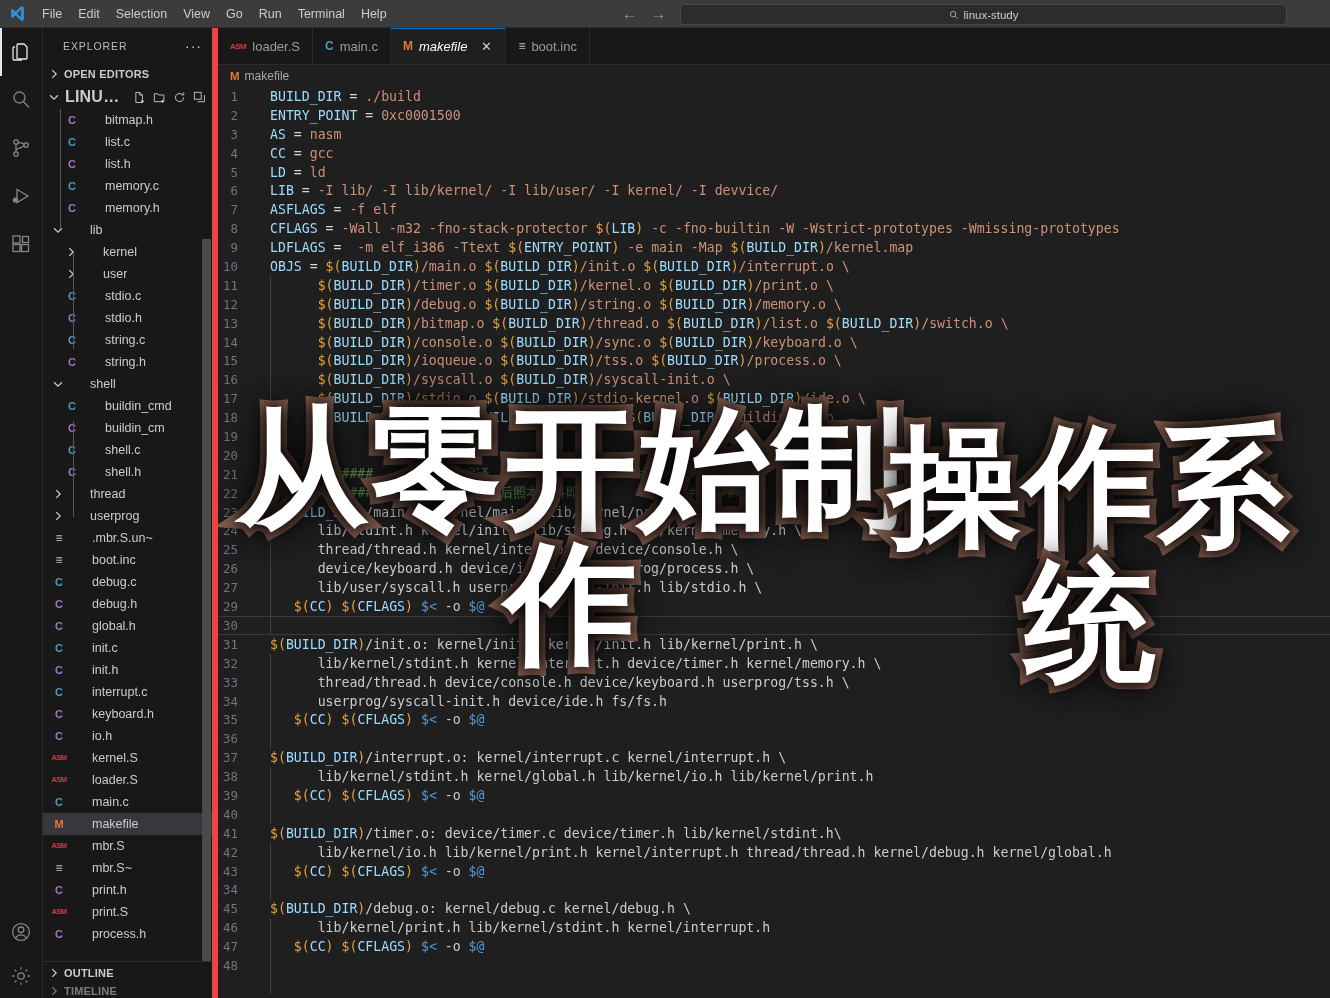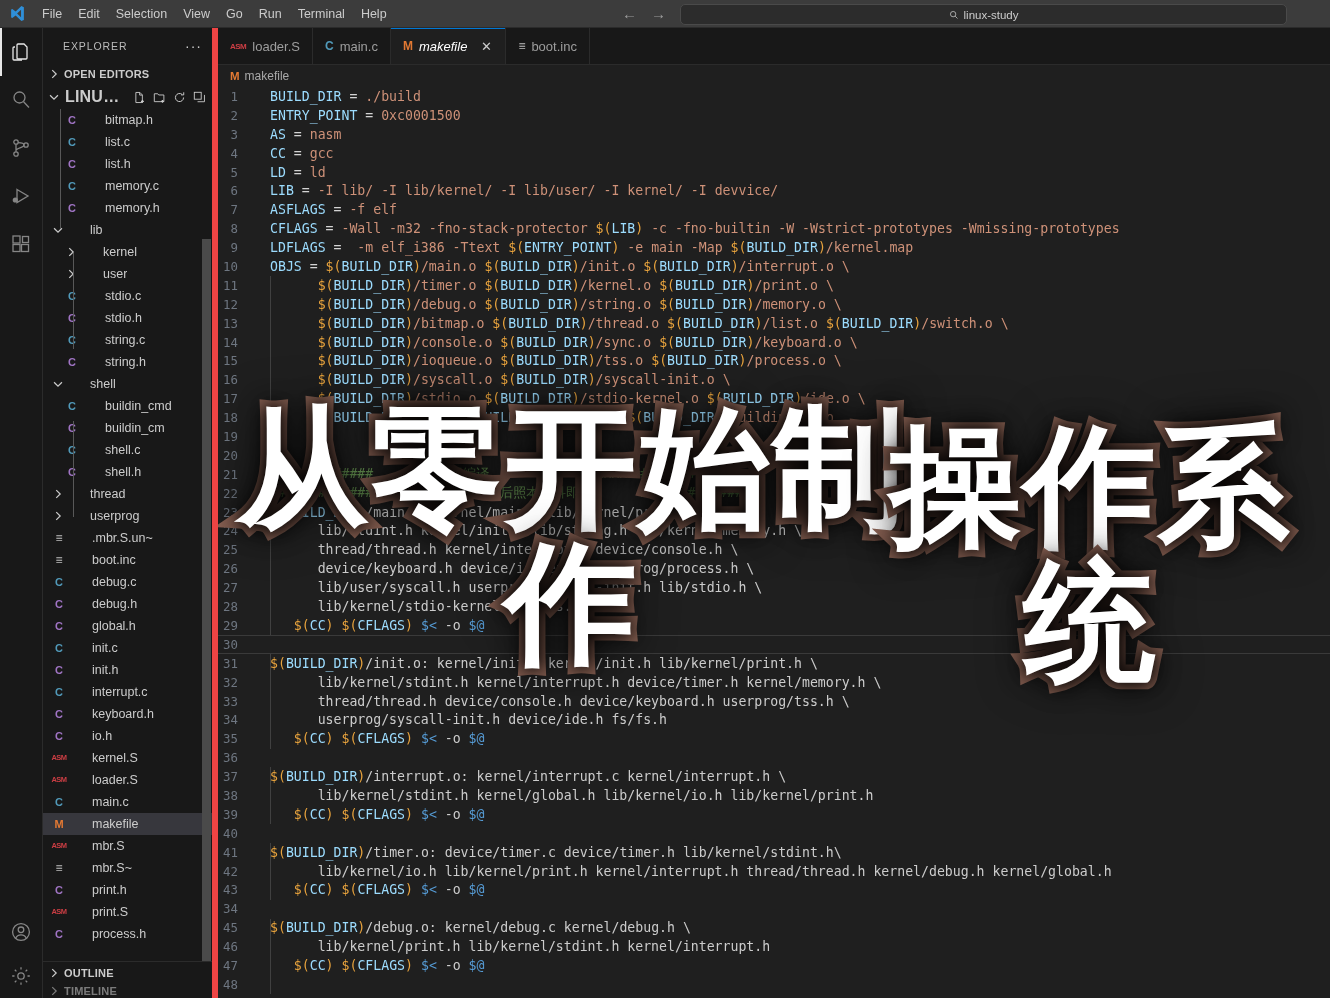--- a/index.html
+++ b/index.html
@@ -514,21 +514,20 @@
             <div class="cline"><span class="lnum">18</span><span class="ccontent"><span class="tok-plain">      </span><span class="tok-paren">$(</span><span class="tok-var">BUILD_DIR</span><span class="tok-paren">)</span><span class="tok-str">/fs.o </span><span class="tok-paren">$(</span><span class="tok-var">BUILD_DIR</span><span class="tok-paren">)</span><span class="tok-str">/shell.o </span><span class="tok-paren">$(</span><span class="tok-var">BUILD_DIR</span><span class="tok-paren">)</span><span class="tok-str">/buildin_cmd.o</span></span></div>
             <div class="cline"><span class="lnum">19</span><span class="ccontent"></span></div>
             <div class="cline"><span class="lnum">20</span><span class="ccontent"></span></div>
             <div class="cline"><span class="lnum">21</span><span class="ccontent"><span class="tok-cmt">#############        代码编译              #############</span></span></div>
             <div class="cline"><span class="lnum">22</span><span class="ccontent"><span class="tok-cmt">#############      后面的代码以后照本宣科即可      #############</span></span></div>
             <div class="cline"><span class="lnum">23</span><span class="ccontent"><span class="tok-paren">$(</span><span class="tok-var">BUILD_DIR</span><span class="tok-paren">)</span><span class="tok-plain">/main.o: kernel/main.c lib/kernel/print.h \</span></span></div>
             <div class="cline"><span class="lnum">24</span><span class="ccontent"><span class="tok-plain">      lib/stdint.h kernel/init.h lib/string.h lib/kernel/memory.h \</span></span></div>
             <div class="cline"><span class="lnum">25</span><span class="ccontent"><span class="tok-plain">      thread/thread.h kernel/interrupt.h device/console.h \</span></span></div>
             <div class="cline"><span class="lnum">26</span><span class="ccontent"><span class="tok-plain">      device/keyboard.h device/ioqueue.h userprog/process.h \</span></span></div>
             <div class="cline"><span class="lnum">27</span><span class="ccontent"><span class="tok-plain">      lib/user/syscall.h userprog/syscall-init.h lib/stdio.h \</span></span></div>
-            <div class="cline"><span class="lnum">28</span><span class="ccontent"><span class="tok-plain">      lib/kernel/stdio-kernel.h fs/fs.h</span></span></div>
             <div class="cline"><span class="lnum">29</span><span class="ccontent"><span class="tok-plain">   </span><span class="tok-paren">$(</span><span class="tok-var">CC</span><span class="tok-paren">)</span><span class="tok-plain"> </span><span class="tok-paren">$(</span><span class="tok-var">CFLAGS</span><span class="tok-paren">)</span><span class="tok-plain"> </span><span class="tok-auto">$&lt;</span><span class="tok-plain"> -o </span><span class="tok-auto">$@</span></span></div>
             <div class="cline curline"><span class="lnum">30</span><span class="ccontent"></span></div>
             <div class="cline"><span class="lnum">31</span><span class="ccontent"><span class="tok-paren">$(</span><span class="tok-var">BUILD_DIR</span><span class="tok-paren">)</span><span class="tok-plain">/init.o: kernel/init.c kernel/init.h lib/kernel/print.h \</span></span></div>
             <div class="cline"><span class="lnum">32</span><span class="ccontent"><span class="tok-plain">      lib/kernel/stdint.h kernel/interrupt.h device/timer.h kernel/memory.h \</span></span></div>
             <div class="cline"><span class="lnum">33</span><span class="ccontent"><span class="tok-plain">      thread/thread.h device/console.h device/keyboard.h userprog/tss.h \</span></span></div>
             <div class="cline"><span class="lnum">34</span><span class="ccontent"><span class="tok-plain">      userprog/syscall-init.h device/ide.h fs/fs.h</span></span></div>
             <div class="cline"><span class="lnum">35</span><span class="ccontent"><span class="tok-plain">   </span><span class="tok-paren">$(</span><span class="tok-var">CC</span><span class="tok-paren">)</span><span class="tok-plain"> </span><span class="tok-paren">$(</span><span class="tok-var">CFLAGS</span><span class="tok-paren">)</span><span class="tok-plain"> </span><span class="tok-auto">$&lt;</span><span class="tok-plain"> -o </span><span class="tok-auto">$@</span></span></div>
             <div class="cline"><span class="lnum">36</span><span class="ccontent"></span></div>
             <div class="cline"><span class="lnum">37</span><span class="ccontent"><span class="tok-paren">$(</span><span class="tok-var">BUILD_DIR</span><span class="tok-paren">)</span><span class="tok-plain">/interrupt.o: kernel/interrupt.c kernel/interrupt.h \</span></span></div>
             <div class="cline"><span class="lnum">38</span><span class="ccontent"><span class="tok-plain">      lib/kernel/stdint.h kernel/global.h lib/kernel/io.h lib/kernel/print.h</span></span></div>

